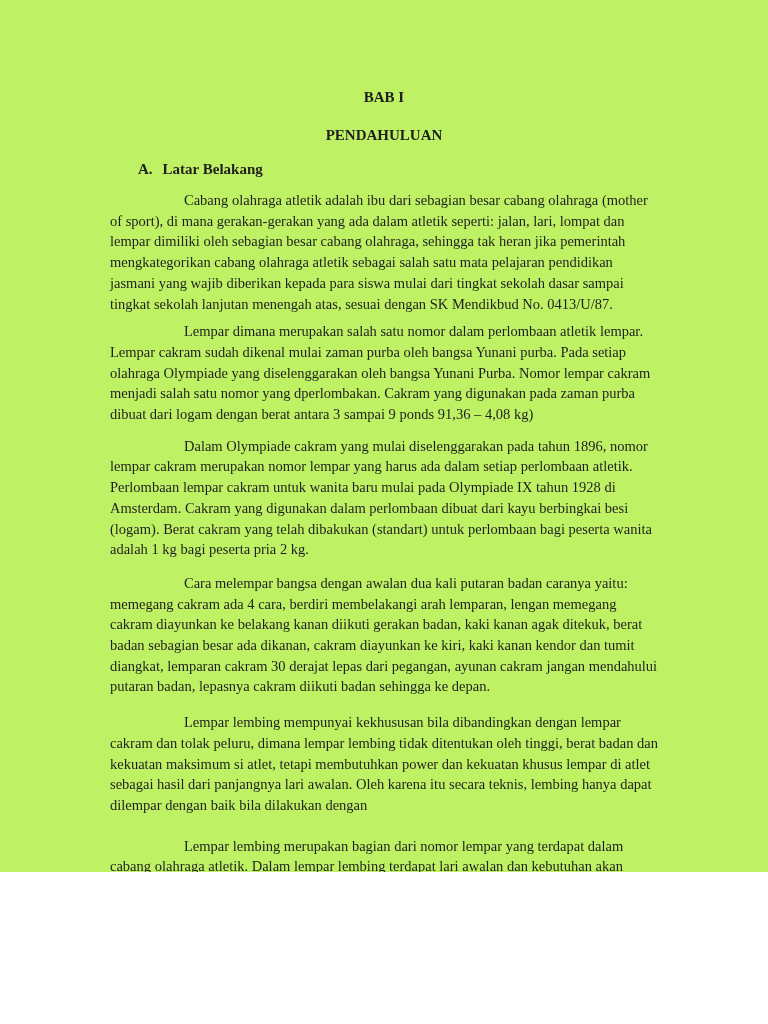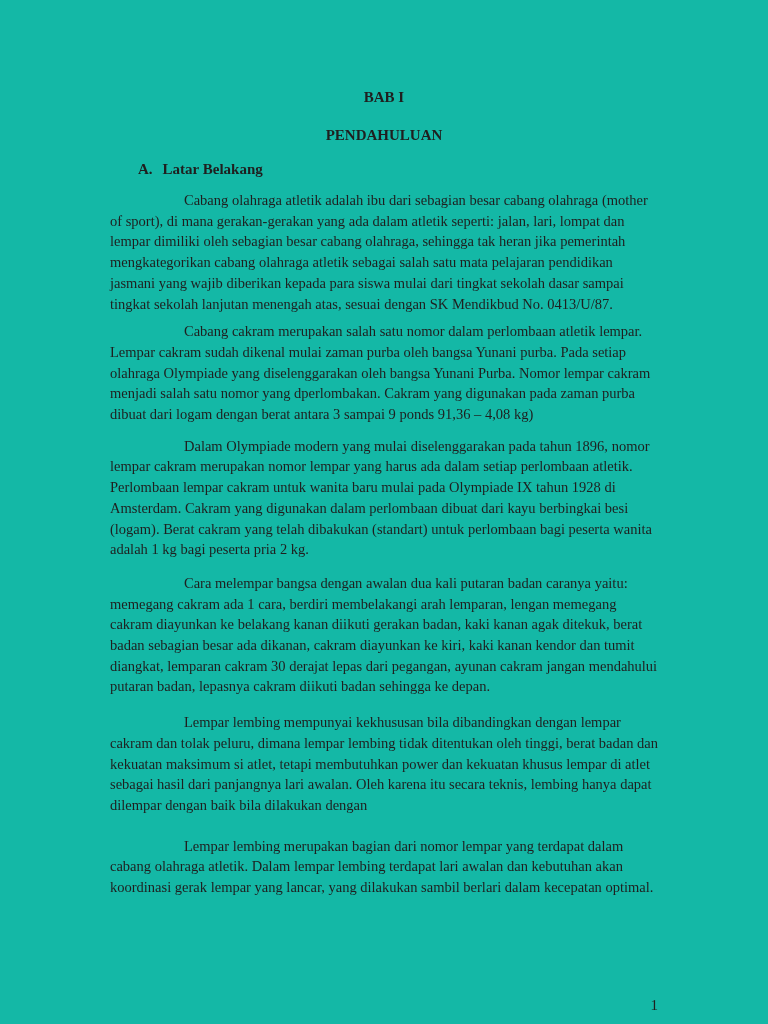--- a/index.html
+++ b/index.html
@@ -3,22 +3,22 @@
 <meta charset="utf-8">
 <style>
   html, body {
     margin: 0;
     padding: 0;
     background: #ffffff;
   }
   .doc {
     position: relative;
     width: 768px;
-    height: 1024px;
-    background: #14b8a6;
+    height: 872px;
+    background: #bef264;
     font-family: "Liberation Serif", "DejaVu Serif", serif;
     color: #1f1f1f;
     font-size: 14.5px;
     overflow: hidden;
   }
   .chapter-title, .chapter-subtitle {
     position: absolute;
     left: 110px;
     width: 548px;
     text-align: center;
@@ -86,40 +86,40 @@
       <span class="pline first">Cabang olahraga atletik adalah ibu dari sebagian besar cabang olahraga</span>
       <span class="pline">(mother of sport), di mana gerakan-gerakan yang ada dalam atletik seperti: jalan, lari,</span>
       <span class="pline">lompat dan lempar dimiliki oleh sebagian besar cabang olahraga, sehingga tak heran</span>
       <span class="pline">jika pemerintah mengkategorikan cabang olahraga atletik sebagai salah satu mata</span>
       <span class="pline">pelajaran pendidikan jasmani yang wajib diberikan kepada para siswa mulai dari</span>
       <span class="pline">tingkat sekolah dasar sampai tingkat sekolah lanjutan menengah atas, sesuai dengan</span>
       <span class="pline last">SK Mendikbud No. 0413/U/87.</span>
     </p>
 
     <p class="para">
-      <span class="pline first">Cabang cakram merupakan salah satu nomor dalam perlombaan atletik</span>
+      <span class="pline first">Lempar dimana merupakan salah satu nomor dalam perlombaan atletik</span>
       <span class="pline">lempar. Lempar cakram sudah dikenal mulai zaman purba oleh bangsa Yunani purba.</span>
       <span class="pline">Pada setiap olahraga Olympiade yang diselenggarakan oleh bangsa Yunani Purba.</span>
       <span class="pline">Nomor lempar cakram menjadi salah satu nomor yang dperlombakan. Cakram yang</span>
       <span class="pline">digunakan pada zaman purba dibuat dari logam dengan berat antara 3 sampai 9 ponds</span>
       <span class="pline last">91,36 – 4,08 kg)</span>
     </p>
 
     <p class="para">
-      <span class="pline first">Dalam Olympiade modern yang mulai diselenggarakan pada tahun 1896,</span>
+      <span class="pline first">Dalam Olympiade cakram yang mulai diselenggarakan pada tahun 1896,</span>
       <span class="pline">nomor lempar cakram merupakan nomor lempar yang harus ada dalam setiap</span>
       <span class="pline">perlombaan atletik. Perlombaan lempar cakram untuk wanita baru mulai pada</span>
       <span class="pline">Olympiade IX tahun 1928 di Amsterdam. Cakram yang digunakan dalam perlombaan</span>
       <span class="pline">dibuat dari kayu berbingkai besi (logam). Berat cakram yang telah dibakukan</span>
       <span class="pline last">(standart) untuk perlombaan bagi peserta wanita adalah 1 kg bagi peserta pria 2 kg.</span>
     </p>
 
     <p class="para">
       <span class="pline first">Cara melempar bangsa dengan awalan dua kali putaran badan caranya yaitu:</span>
-      <span class="pline">memegang cakram ada 1 cara, berdiri membelakangi arah lemparan, lengan</span>
+      <span class="pline">memegang cakram ada 4 cara, berdiri membelakangi arah lemparan, lengan</span>
       <span class="pline">memegang cakram diayunkan ke belakang kanan diikuti gerakan badan, kaki kanan</span>
       <span class="pline">agak ditekuk, berat badan sebagian besar ada dikanan, cakram diayunkan ke kiri, kaki</span>
       <span class="pline">kanan kendor dan tumit diangkat, lemparan cakram 30 derajat lepas dari pegangan,</span>
       <span class="pline">ayunan cakram jangan mendahului putaran badan, lepasnya cakram diikuti badan</span>
       <span class="pline last">sehingga ke depan.</span>
     </p>
 
     <p class="para">
       <span class="pline first">Lempar lembing mempunyai kekhususan bila dibandingkan dengan lempar</span>
       <span class="pline">cakram dan tolak peluru, dimana lempar lembing tidak ditentukan oleh tinggi, berat</span>

